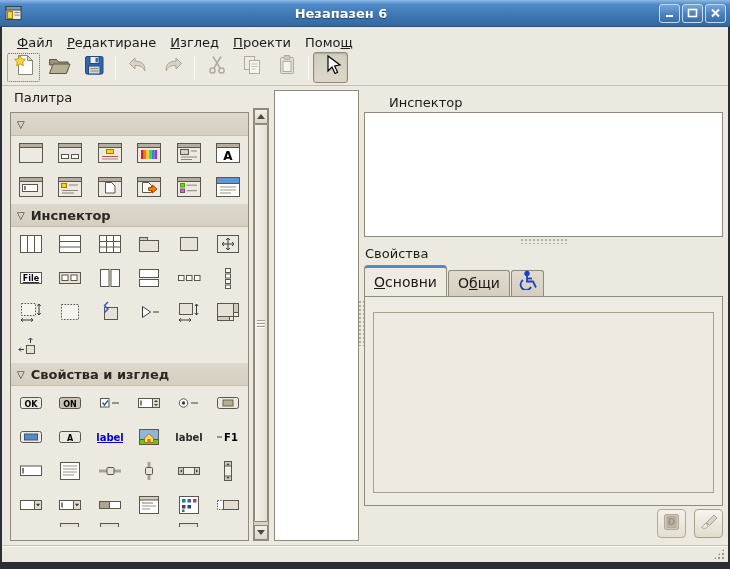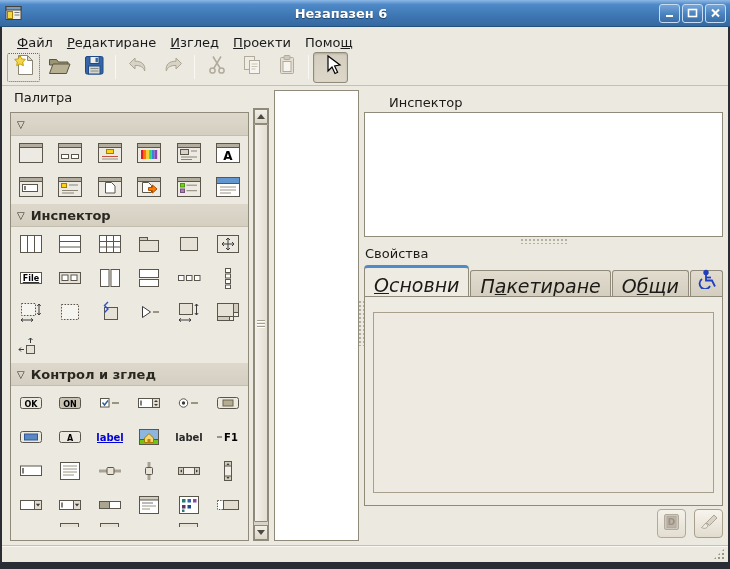--- a/index.html
+++ b/index.html
@@ -59,21 +59,21 @@
     border:1px solid #8f8a7a;}
   
   .insp-box{position:absolute;left:362px;top:26px;width:359px;height:125px;background:#fff;
     border:1px solid #8f8a7a;}
   .h-handle{position:absolute;left:518px;top:152px;width:48px;height:6px;
     background-image:radial-gradient(circle,#b5afa0 1px,transparent 1.2px);background-size:4px 4px;}
   .v-handle{position:absolute;left:356px;top:214px;width:6px;height:46px;
     background-image:radial-gradient(circle,#b5afa0 1px,transparent 1.2px);background-size:4px 4px;}
   .tabs{position:absolute;left:362px;top:179px;height:31px;display:flex;align-items:flex-end;}
   .tab{border:1px solid #8f8a7a;border-bottom:none;background:linear-gradient(#e2dccf,#d4cec0);
-    padding:4px 9px 6px;font-size:19px;color:#1c1a16;border-radius:3px 3px 0 0;margin-right:1px;height:26px;font-style:italic;}
+    padding:4px 9px 6px;font-size:14px;color:#1c1a16;border-radius:3px 3px 0 0;margin-right:1px;height:26px;}
   .tab u{text-decoration:underline;}
   .tab.active{background:#eeebe3;height:31px;border-top:3px solid #4e8bc8;border-radius:4px 4px 0 0;
     padding-top:6px;position:relative;z-index:2;}
   .tab.icon-tab{padding:2px 5px 3px;display:flex;align-items:flex-end;}
   .props-page{position:absolute;left:362px;top:210px;width:359px;height:210px;
     border:1px solid #8f8a7a;background:#eeebe3;}
   .props-inner{position:absolute;left:8px;top:15px;right:8px;bottom:12px;border:1px solid #a89f8c;background:#eeeae1;}
   .act-btns{position:absolute;left:362px;top:423px;width:359px;display:flex;justify-content:flex-end;gap:8px;}
   .act-btn{width:29px;height:29px;border:1px solid #a89f8c;border-radius:4px;
     background:linear-gradient(#f7f4ed,#e2dccf);display:flex;align-items:center;justify-content:center;}
@@ -455,21 +455,21 @@
               </svg>
             </div>
             <div class="pcell"></div>
             <div class="pcell"></div>
             <div class="pcell"></div>
             <div class="pcell"></div>
             <div class="pcell"></div>
           </div>
           <div class="psec-header">
             <span class="psec-arrow">▽</span>
-            <span>Контрол и зглед</span>
+            <span>Свойства и изглед</span>
           </div>
           <div class="prow">
             <div class="pcell">
               <svg width="26" height="22" viewBox="0 0 26 22">
                 <rect x="2.5" y="5.5" width="21" height="11" rx="2" fill="#ece9e1" stroke="#5a564b"></rect>
                 <text x="13" y="14.5" font-size="8" font-weight="bold" text-anchor="middle" fill="#000" font-family="DejaVu Sans, sans-serif">OK</text>
               </svg>
             </div>
             <div class="pcell">
               <svg width="26" height="22" viewBox="0 0 26 22">
@@ -675,21 +675,20 @@
       <div class="canvas"></div>
 
       <div class="pane-label" style="left:363px;top:9px;margin-left:24px;">Инспектор</div>
       <div class="insp-box"></div>
       <div class="h-handle"></div>
       <div class="v-handle"></div>
 
       <div class="pane-label" style="left:363px;top:160px;">Свойства</div>
       <div class="tabs" id="tabs">
           <div class="tab active"><u>О</u>сновни</div>
-          <div class="tab">П<u>а</u>кетиране</div>
           <div class="tab">О<u>б</u>щи</div>
           <div class="tab icon-tab">
             <span><svg width="21" height="20" viewBox="0 0 21 20">
                 <g fill="none" stroke="#1f3fbe" stroke-width="1.8">
                   <circle cx="10" cy="3.5" r="1.8" fill="#1f3fbe"></circle>
                   <path d="M10 5.5 v6 h6 l3 6"></path>
                   <path d="M10 8.5 h5"></path>
                   <path d="M6 10 a5.5 5.5 0 1 0 8 7"></path>
                 </g>
               </svg></span>

